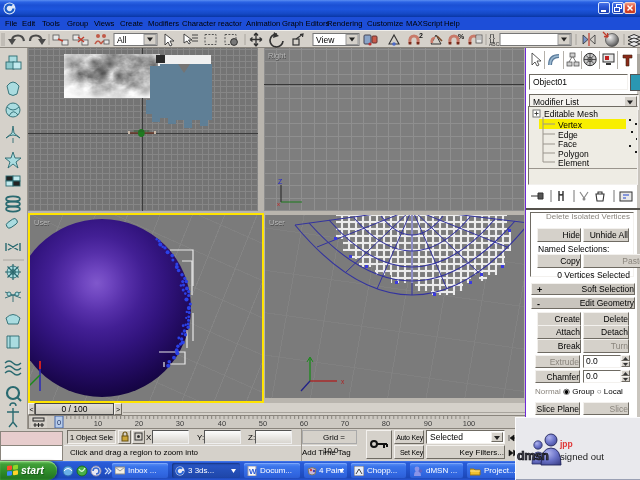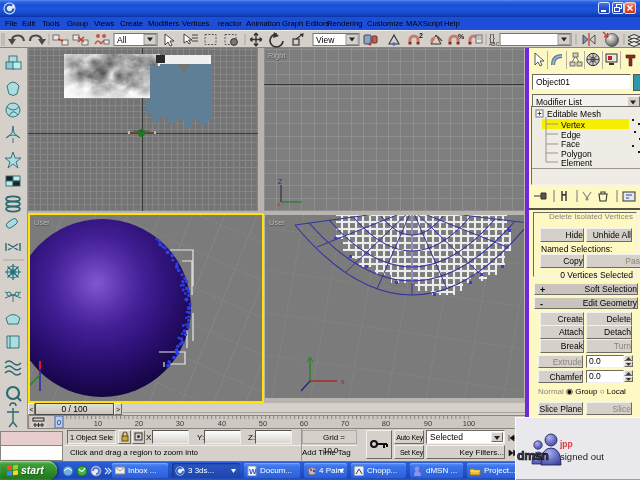--- a/index.html
+++ b/index.html
@@ -20,21 +20,21 @@
 #menu span{position:absolute;top:2px}
 
 #tbar{left:0;top:30px;width:640px;height:18px;background:#d5d1ca;border-top:1px solid #efede9;border-bottom:1px solid #8a857d}
 
 #lbar{left:0;top:48px;width:28px;height:381px;background:#d5d1ca;border-right:1px solid #9a958d}
 
 #vz{left:28px;top:48px;width:497px;height:355px;background:#b9b5ae}
 .vp{position:absolute;background:#787878}
 .vlab{position:absolute;left:4px;top:3px;font-size:7.5px;color:#b8b8b8;text-shadow:0.5px 0.5px 0 #4a4a4a}
 
-#rp{left:525px;top:48px;width:115px;height:381px;background:#fef9c3;border-left:4px solid #6d28d9}
+#rp{left:525px;top:48px;width:115px;height:381px;background:#ffffff;border-left:1px solid #6d28d9}
 
 #tslider{left:28px;top:403px;width:497px;height:12px;background:#d5d1ca}
 #trackbar{left:28px;top:415px;width:497px;height:14px;background:#cdc9c2;border:1px solid #8a857d;border-right:0}
 #status{left:0;top:429px;width:640px;height:32px;background:#d5d1ca}
 
 #task{left:0;top:461px;width:640px;height:19px;background:linear-gradient(180deg,#4a80ee 0%,#2a5cd8 8%,#2456d0 40%,#1c48b8 88%,#2a58d4 100%)}
 .tkb{position:absolute;top:2px;height:15px;border-radius:2px;background:linear-gradient(180deg,#5a90f8 0%,#3a74ea 25%,#3268e2 70%,#2c5ed6 100%);box-shadow:inset 0 1px 0 #7aa6fa;color:#fff;font-size:8px;line-height:15px;white-space:nowrap;overflow:hidden}
 
 #msn{left:515px;top:417px;width:125px;height:63px;background:#e9e9ed;border-left:1px solid #fbfbfd;border-top:1px solid #fbfbfd;z-index:50}
 </style></head>
@@ -64,21 +64,21 @@
 </div>
 
 <div class="abs" id="menu">
  <span style="left:5px">File</span>
     <span style="left:22px">Edit</span>
     <span style="left:42px">Tools</span>
     <span style="left:67px">Group</span>
     <span style="left:94px">Views</span>
     <span style="left:120px">Create</span>
     <span style="left:148px">Modifiers</span>
-    <span style="left:182px">Vertices</span>
+    <span style="left:182px">Character</span>
     <span style="left:218px">reactor</span>
     <span style="left:246px">Animation</span>
     <span style="left:282px">Graph Editors</span>
     <span style="left:327px">Rendering</span>
     <span style="left:367px">Customize</span>
     <span style="left:406px">MAXScript</span>
     <span style="left:444px">Help</span>
 </div>
 
 <div class="abs" id="tbar">

